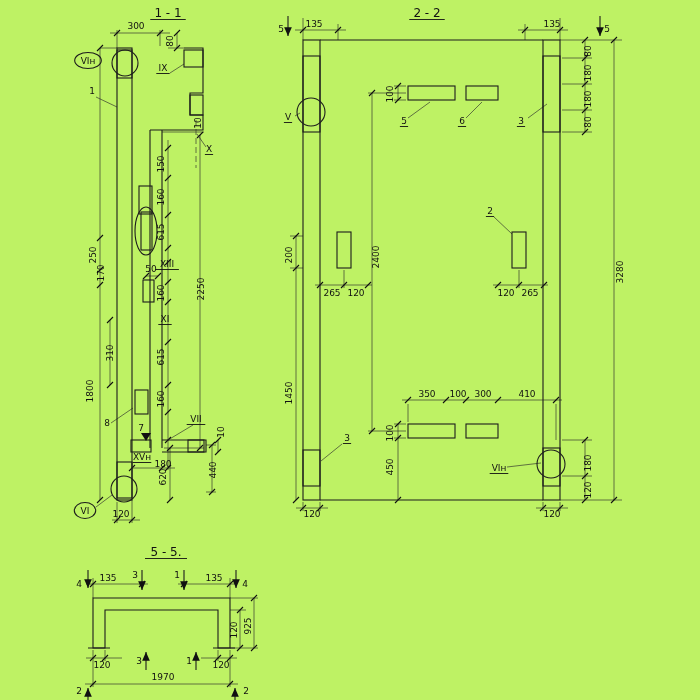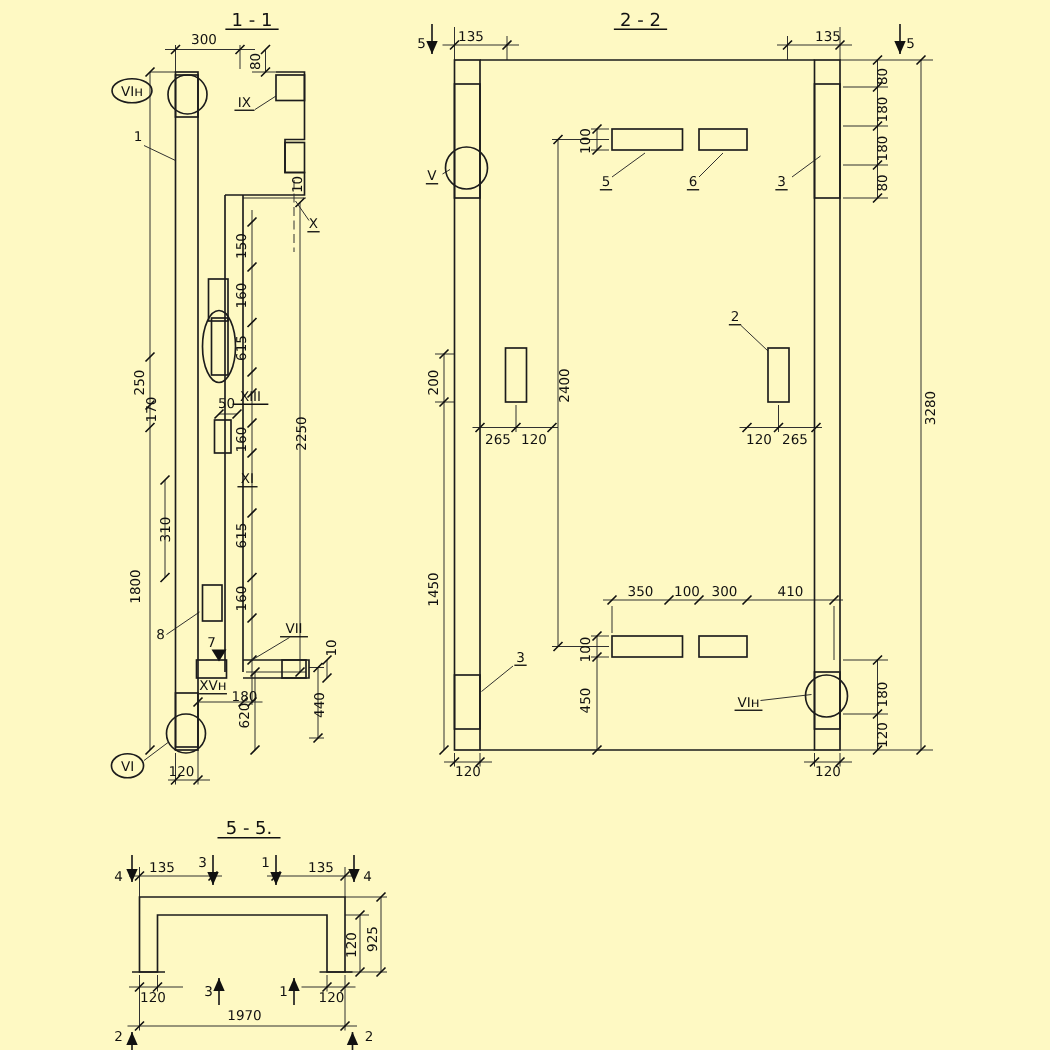--- a/index.html
+++ b/index.html
@@ -1,16 +1,16 @@
 <!DOCTYPE html>
 <html><head>
 <meta charset="utf-8">
 <style>
   html,body{margin:0;padding:0;background:#ffffff}
-  .canvas{position:relative;width:700px;height:700px;background:#fef9c3;overflow:hidden}
+  .canvas{position:relative;width:700px;height:700px;background:#bef264;overflow:hidden}
   svg{display:block}
   .ln{stroke:#1c1c1c;stroke-width:1.1;fill:none}
   .thin{stroke:#2b2b2b;stroke-width:0.65;fill:none}
   .dash{stroke-dasharray:6 3}
   .tick{stroke:#111;stroke-width:1.1;fill:none}
   .ulin{stroke:#111;stroke-width:0.9}
   text{font-family:"DejaVu Sans",sans-serif;font-size:9px;fill:#111;text-anchor:middle}
   text.title{font-size:12px}
 </style>
 </head>

